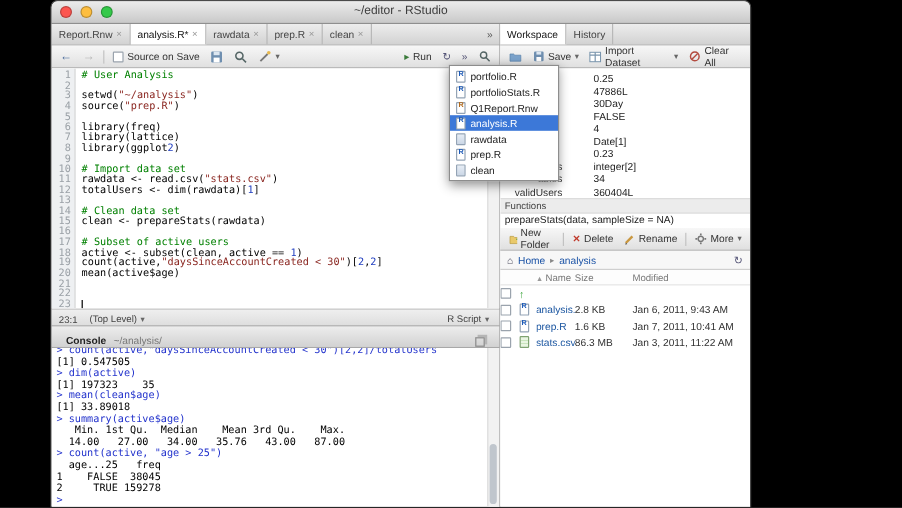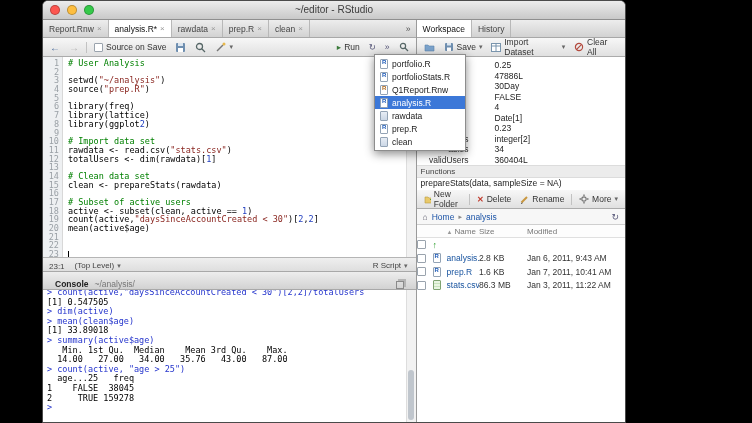--- a/index.html
+++ b/index.html
@@ -263,20 +263,21 @@
         <div class="console-header">
           <span class="console-title">Console</span>
           <span class="console-path">~/analysis/</span>
           <span class="maxi"></span>
         </div>
         <div class="console">
           <div id="console-lines">
               <div class="cline ci">&gt; count(active,"daysSinceAccountCreated &lt; 30")[2,2]/totalUsers</div>
               <div class="cline co">[1] 0.547505</div>
               <div class="cline ci">&gt; dim(active)</div>
+              <div class="cline co">[1] 197323    35</div>
               <div class="cline ci">&gt; mean(clean$age)</div>
               <div class="cline co">[1] 33.89018</div>
               <div class="cline ci">&gt; summary(active$age)</div>
               <div class="cline co">   Min. 1st Qu.  Median    Mean 3rd Qu.    Max.</div>
               <div class="cline co">  14.00   27.00   34.00   35.76   43.00   87.00</div>
               <div class="cline ci">&gt; count(active, "age &gt; 25")</div>
               <div class="cline co">  age...25   freq</div>
               <div class="cline co">1    FALSE  38045</div>
               <div class="cline co">2     TRUE 159278</div>
               <div class="cline ci">&gt; </div>

